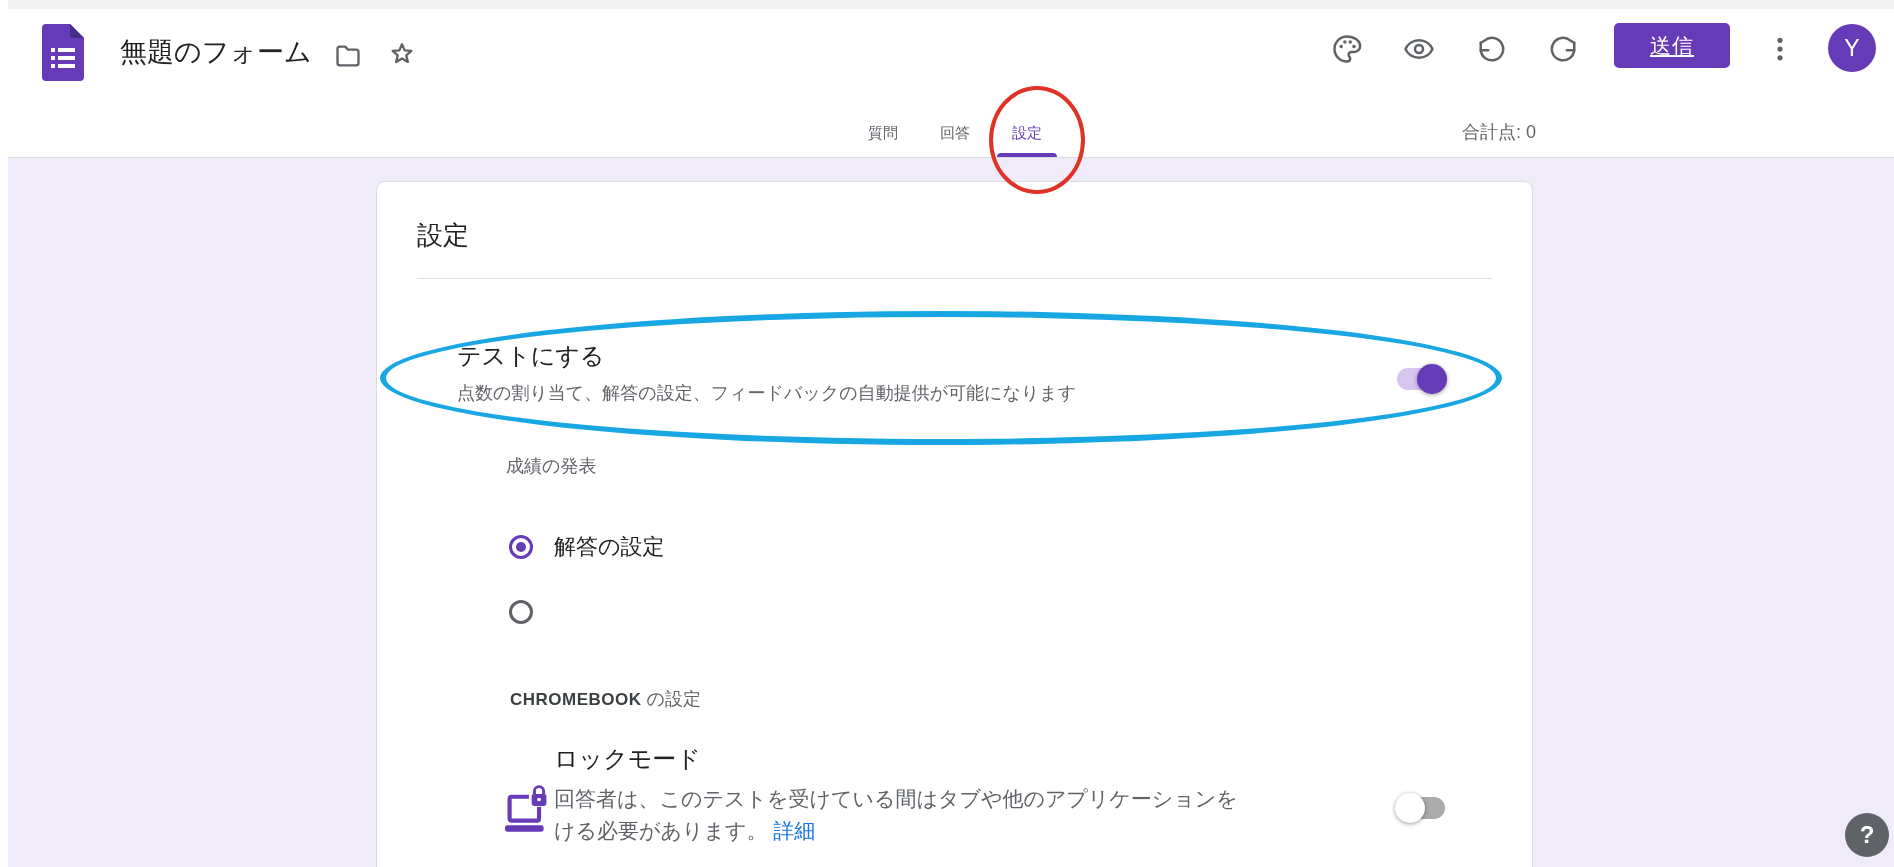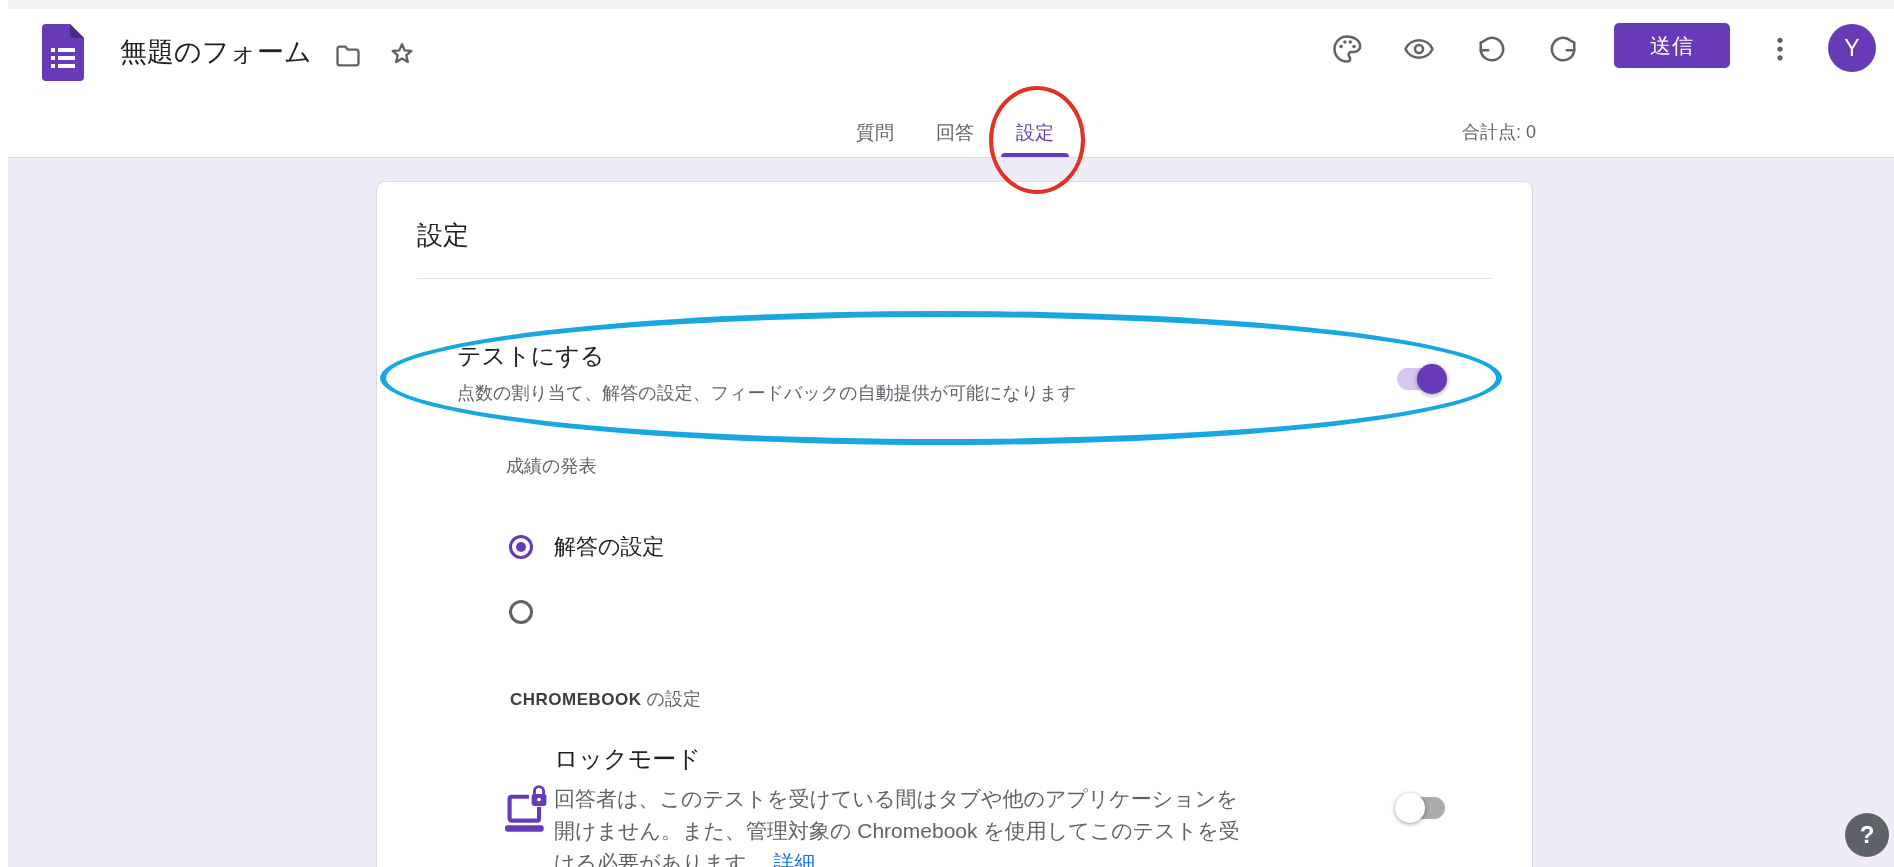--- a/index.html
+++ b/index.html
@@ -20,27 +20,27 @@
   .hbtn svg{width:28px;height:28px;}
   .folder-btn{left:324px;}
   .star-btn{left:378px;top:38px;}
   .icon-btn{position:absolute;top:32px;width:34px;height:34px;display:flex;align-items:center;justify-content:center;}
   .icon-btn svg{width:30px;height:30px;}
   .palette-btn{left:1322px;}
   .preview-btn{left:1394px;}
   .undo-btn{left:1467px;}
   .redo-btn{left:1538px;}
   .send-btn{position:absolute;left:1606px;top:23px;width:116px;height:45px;background:var(--purple);color:#fff;
-    font-size:21px;border-radius:5px;letter-spacing:1px;}
+    font-size:21px;border-radius:5px;letter-spacing:1px;text-decoration:underline;}
   .dots-btn{left:1755px;}
   .avatar{position:absolute;left:1820px;top:24px;width:48px;height:48px;border-radius:50%;background:var(--purple);
     color:#fff;font-size:23px;display:flex;align-items:center;justify-content:center;cursor:pointer;}
 
   .tabs{position:absolute;bottom:0;left:50%;transform:translateX(-50%);display:flex;}
-  .tab{position:relative;height:48px;padding:0 21px;display:flex;align-items:center;font-size:19px;color:var(--gray);cursor:pointer;}
+  .tab{position:relative;height:48px;padding:0 21px;display:flex;align-items:center;font-size:15px;color:var(--gray);cursor:pointer;}
   .tab.active{color:var(--purple);}
   .tab.active .tab-underline{position:absolute;left:6px;right:6px;bottom:0;height:4px;background:var(--purple);border-radius:4px 4px 0 0;}
   .total-points{position:absolute;right:366px;top:120px;font-size:18px;color:var(--gray);}
 
   
   .card{position:absolute;left:368px;top:181px;width:1157px;height:700px;background:#fff;
     border:1px solid var(--border);border-radius:9px;z-index:1;}
   .card-heading{position:absolute;left:40px;top:36px;font-size:26px;font-weight:400;color:var(--ink);}
   .divider{position:absolute;left:40px;right:40px;top:96px;height:1px;background:#e0e0e0;}
 
@@ -201,21 +201,20 @@
         <rect x="5" y="16" width="32" height="26" rx="2" fill="none" stroke="#673ab7" stroke-width="4.5"></rect>
         <rect x="0" y="47" width="42" height="7" rx="2.5" fill="#673ab7"></rect>
         <rect x="26" y="3" width="22" height="24" fill="#fff"></rect>
         <path d="M32 13 v-3 a5 5 0 0 1 10 0 v3" fill="none" stroke="#673ab7" stroke-width="3.2"></path>
         <rect x="29" y="13" width="16" height="13" rx="2.5" fill="#673ab7"></rect>
         <circle cx="37" cy="19" r="2" fill="#fff"></circle>
       </svg>
     </div>
     <div class="lock-desc">
       <div>回答者は、このテストを受けている間はタブや他のアプリケーションを</div>
-      <div>開けません。また、管理対象の Chromebook を使用してこのテストを受</div>
       <div><span>ける必要があります。</span> <a>詳細</a></div>
     </div>
     <div class="toggle lock-toggle">
       <div class="track"></div>
       <div class="thumb"></div>
     </div>
   </section>
 
   <div class="ellipse blue"></div>
   <div class="ellipse red"></div>

